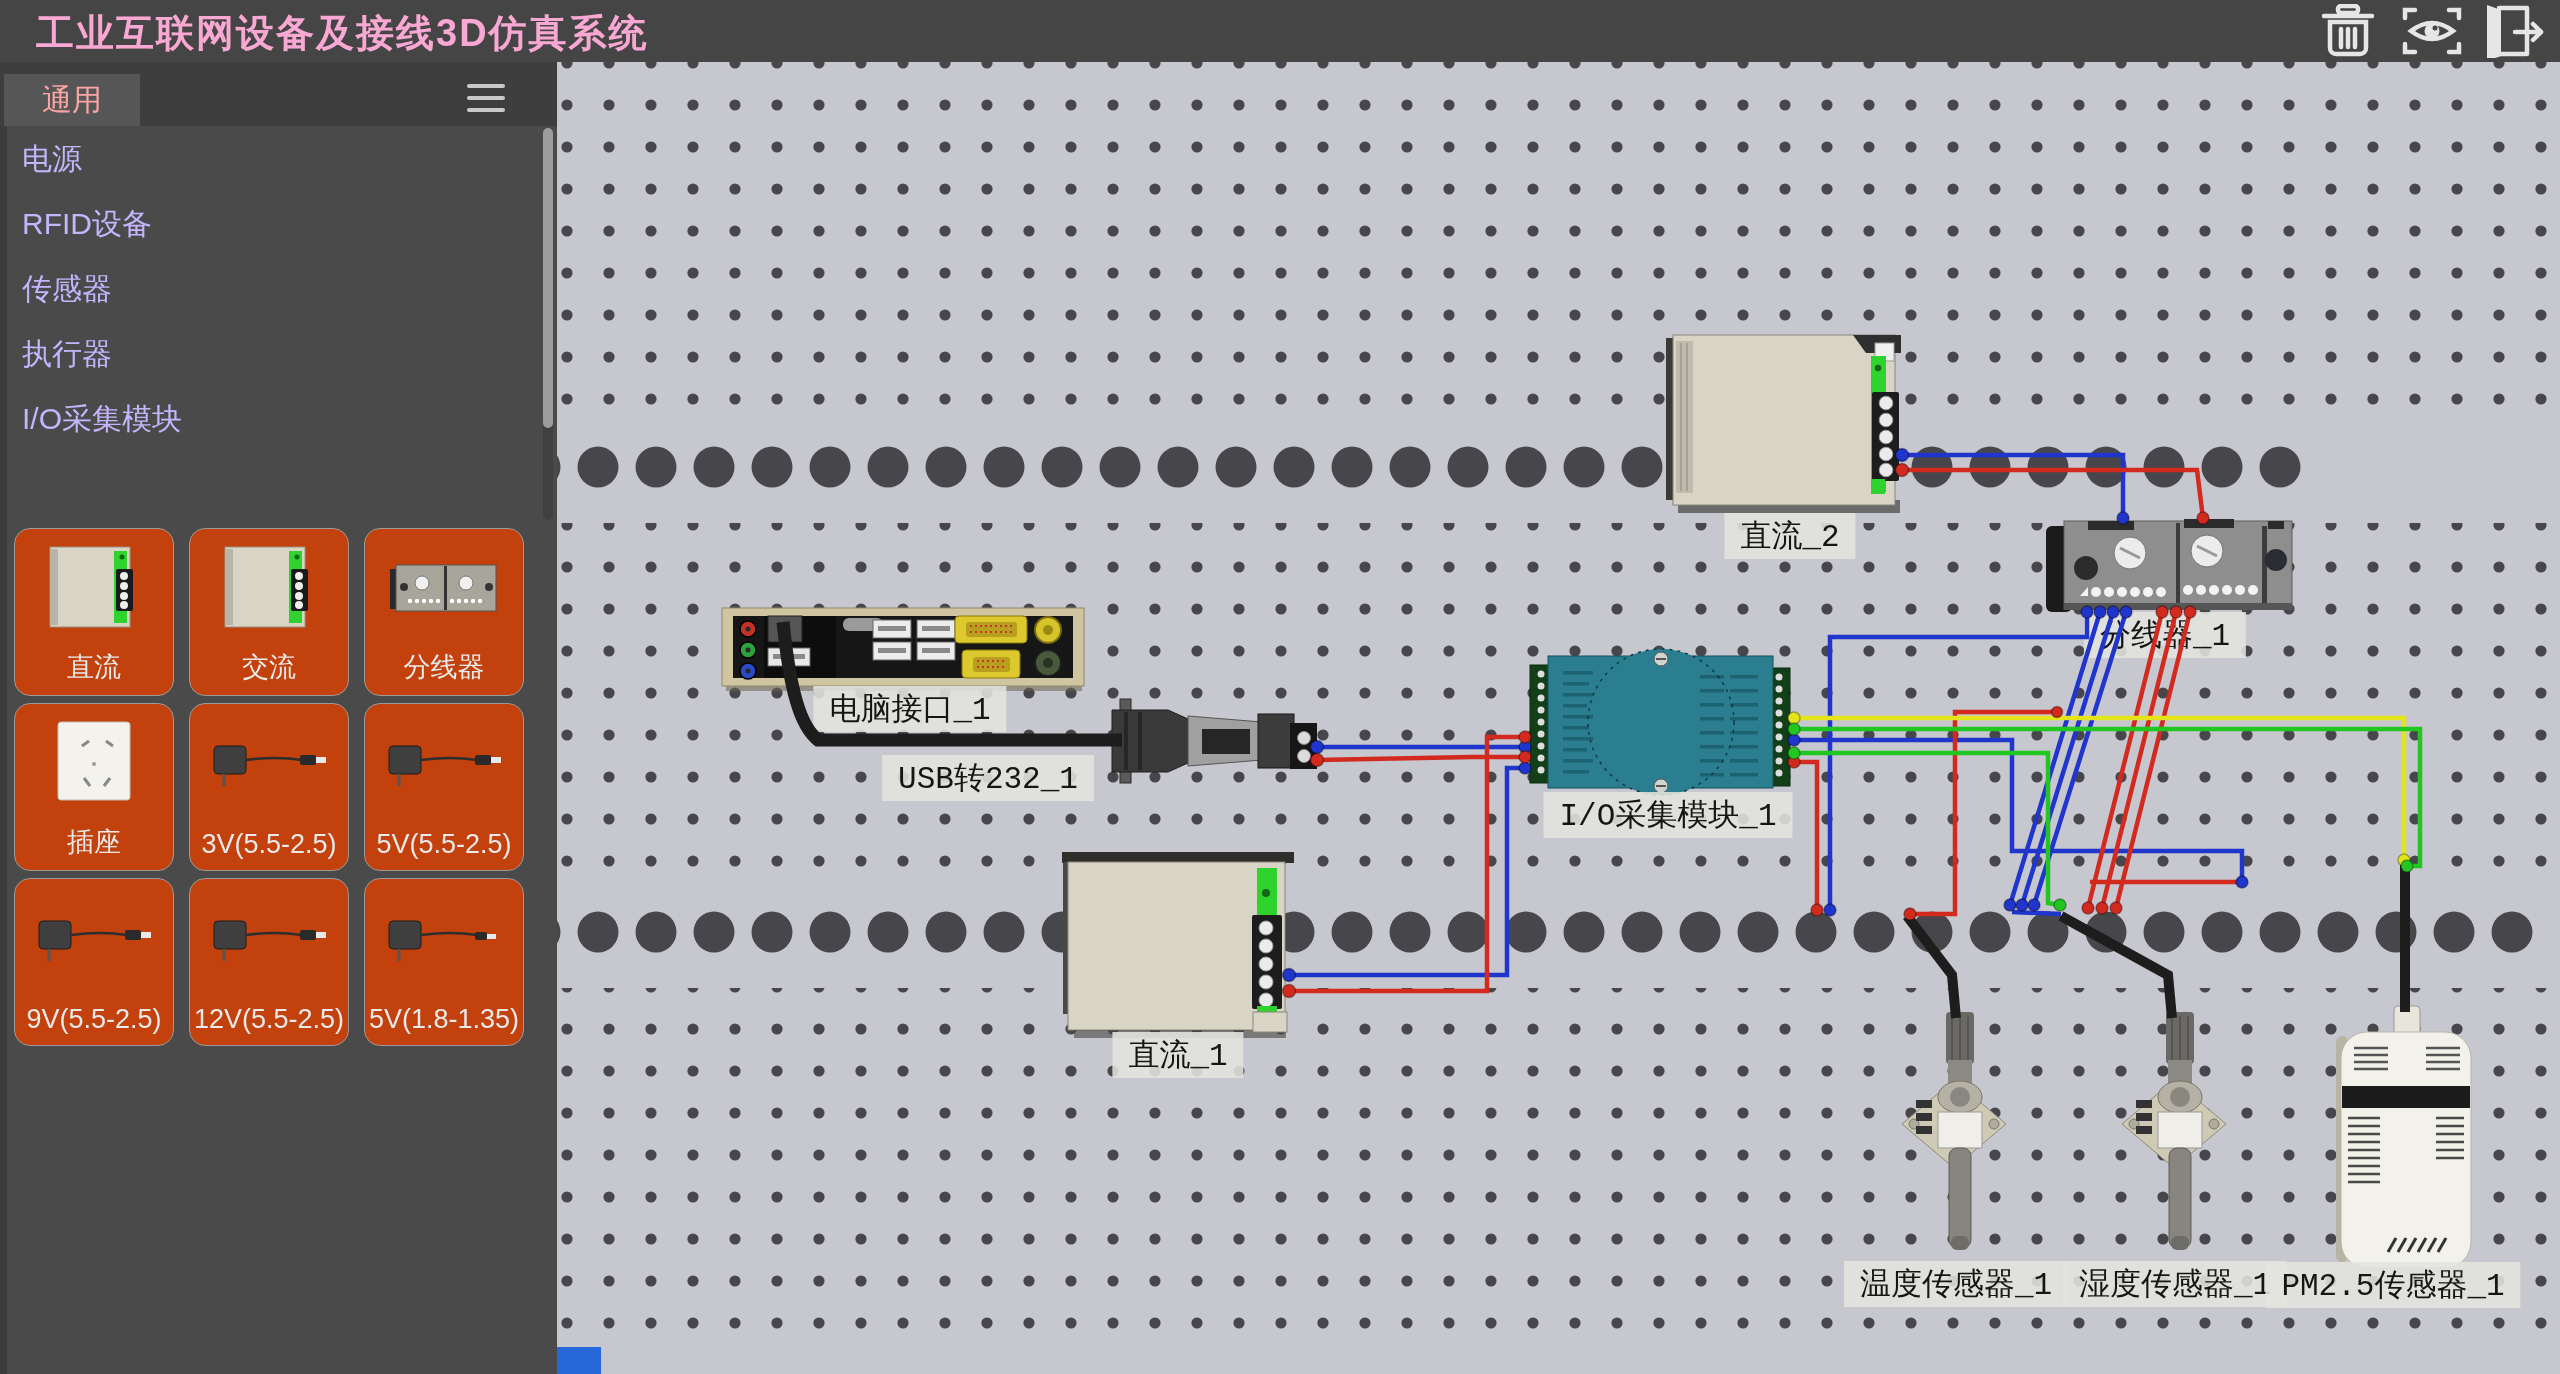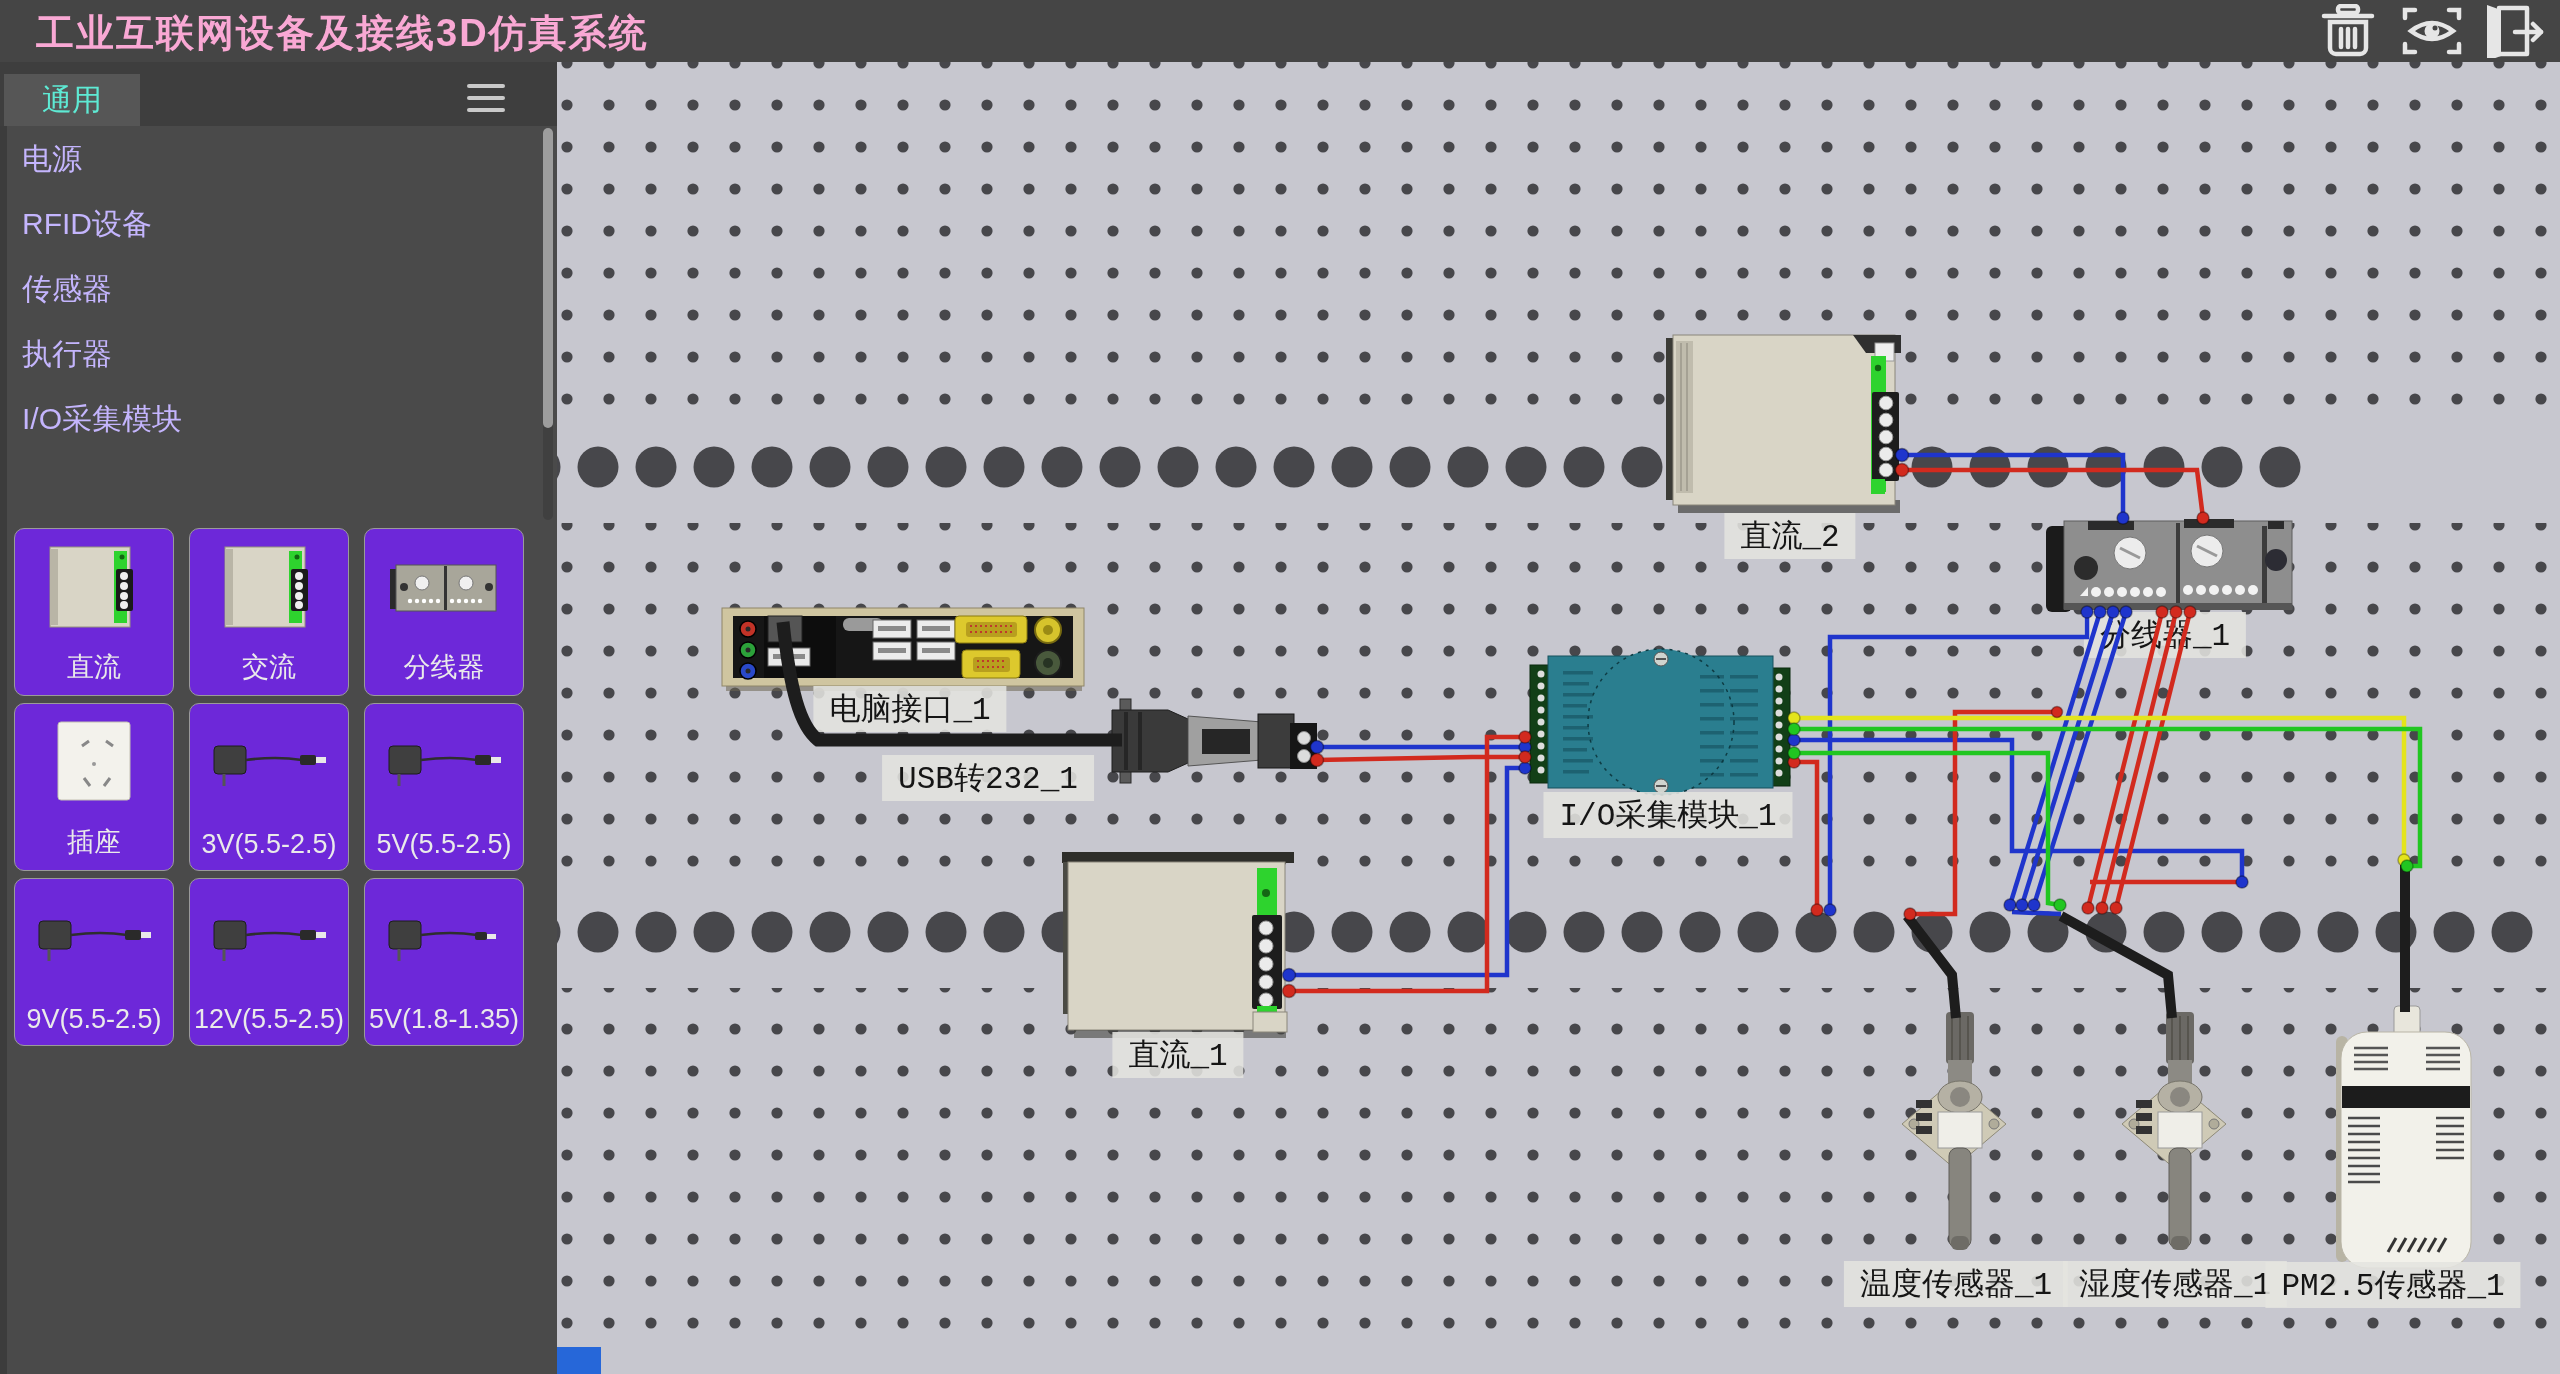--- a/index.html
+++ b/index.html
@@ -8,30 +8,30 @@
   
   .titlebar{position:absolute;left:0;top:0;width:2560px;height:62px;background:#454545;z-index:30;}
   .titlebar .app-title{position:absolute;left:36px;top:8px;font-size:38px;font-weight:bold;color:#f9a8d4;letter-spacing:2px;}
   .tb-icons{position:absolute;right:10px;top:4px;display:flex;gap:16px;}
   .tb-icon{width:68px;height:54px;display:flex;align-items:center;justify-content:center;cursor:pointer;}
   
   .sidebar{position:absolute;left:0;top:62px;width:557px;height:1312px;background:#4a4a4a;z-index:20;}
   .sidebar .edge{position:absolute;left:0;top:0;width:7px;height:100%;background:#3c3c3c;}
   .tabbar{position:absolute;left:0;top:0;width:557px;height:64px;background:#3e3e3e;}
   .tab{position:absolute;left:4px;top:12px;width:136px;height:52px;background:#565656;
-       color:#5eead4;font-size:30px;display:flex;align-items:center;justify-content:center;}
+       color:#fca5a5;font-size:30px;display:flex;align-items:center;justify-content:center;}
   .hamburger{position:absolute;right:52px;top:22px;width:38px;height:32px;cursor:pointer;}
   .hamburger span{display:block;height:4px;background:#c9c9c9;margin-bottom:8px;border-radius:2px;}
   .menu{position:absolute;left:0;top:64px;width:557px;}
   .menu-item{height:65px;line-height:65px;padding-left:22px;font-size:30px;color:#c4b5fd;cursor:pointer;}
   .vscroll{position:absolute;left:543px;top:66px;width:10px;height:392px;background:#404040;border-radius:5px;}
   .vscroll .thumb{position:absolute;left:0;top:0;width:10px;height:300px;background:#9d9d9d;border-radius:5px;}
   .palette{position:absolute;left:14px;top:466px;display:grid;grid-template-columns:repeat(3,160px);
            grid-auto-rows:168px;column-gap:15px;row-gap:7px;}
-  .tile{background:#6d28d9;border:1px solid #9a9a9a;border-radius:10px;position:relative;cursor:pointer;}
+  .tile{background:#c2410c;border:1px solid #9a9a9a;border-radius:16px;position:relative;cursor:pointer;}
   .tile .thumb{position:absolute;left:50%;top:12px;transform:translateX(-50%);}
   .tile .tlabel{position:absolute;left:0;bottom:10px;width:100%;text-align:center;
                 font-size:27px;color:#eaeaea;white-space:nowrap;}
   
   .canvas{position:absolute;left:557px;top:62px;width:2003px;height:1312px;background:#c7c7cf;overflow:hidden;font-family:Liberation Mono, monospace;}
   .canvas svg.layer{position:absolute;left:0;top:0;}
   .dev-label{position:absolute;transform:translateX(-50%);background:rgba(228,228,223,0.88);
              color:#151515;font-size:31px;padding:2px 16px;white-space:nowrap;z-index:6;}
   #wires{z-index:8;} #board{z-index:1;}
   .bluesq{position:absolute;left:0;top:1285px;width:44px;height:27px;background:#2667d9;z-index:9;}

